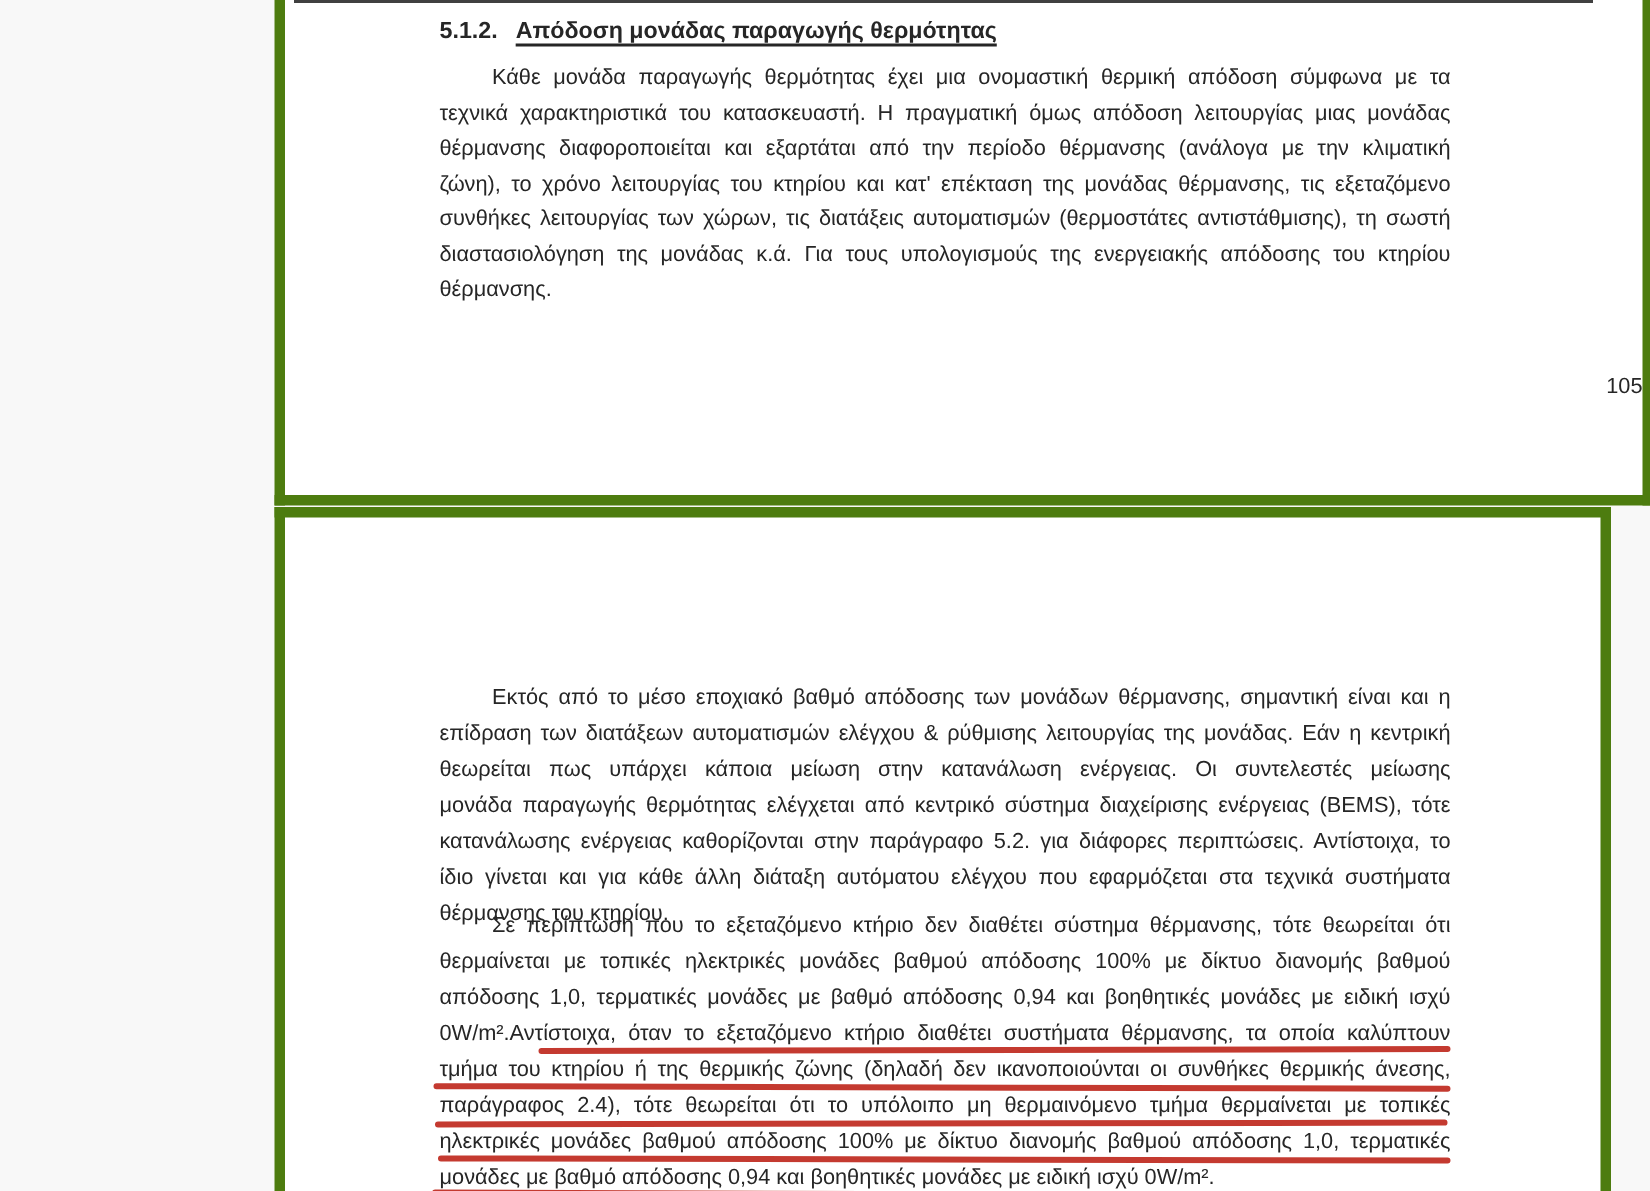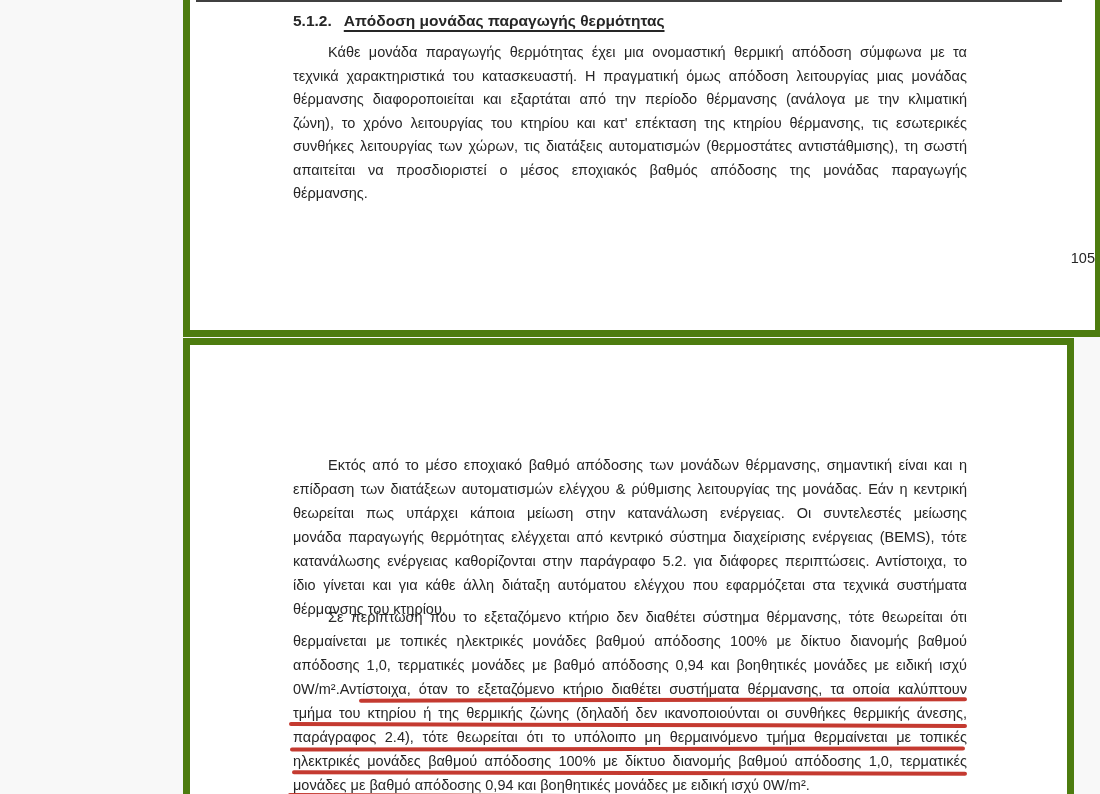--- a/index.html
+++ b/index.html
@@ -73,23 +73,23 @@
     <div class="top-rule"></div>
 
     <div class="heading">
       <span class="h-num">5.1.2.</span><span class="h-text">Απόδοση μονάδας παραγωγής θερμότητας</span>
     </div>
 
     <div class="textcol indent-first" style="top:41px;">
         <div class="line">Κάθε μονάδα παραγωγής θερμότητας έχει μια ονομαστική θερμική απόδοση σύμφωνα με τα</div>
         <div class="line">τεχνικά χαρακτηριστικά του κατασκευαστή. Η πραγματική όμως απόδοση λειτουργίας μιας μονάδας</div>
         <div class="line">θέρμανσης διαφοροποιείται και εξαρτάται από την περίοδο θέρμανσης (ανάλογα με την κλιματική</div>
-        <div class="line">ζώνη), το χρόνο λειτουργίας του κτηρίου και κατ' επέκταση της κτηρίου θέρμανσης, τις εσωτερικές</div>
+        <div class="line">ζώνη), το χρόνο λειτουργίας του κτηρίου και κατ' επέκταση της μονάδας θέρμανσης, τις εξεταζόμενο</div>
         <div class="line">συνθήκες λειτουργίας των χώρων, τις διατάξεις αυτοματισμών (θερμοστάτες αντιστάθμισης), τη σωστή</div>
-        <div class="line">απαιτείται να προσδιοριστεί ο μέσος εποχιακός βαθμός απόδοσης της μονάδας παραγωγής</div>
+        <div class="line">διαστασιολόγηση της μονάδας κ.ά. Για τους υπολογισμούς της ενεργειακής απόδοσης του κτηρίου</div>
         <div class="line last">θέρμανσης.</div>
       </div>
 
     <div class="page-number">105</div>
   </div>
 
   <div class="page page-2">
 
     <div class="textcol p2col indent-first" style="top:108px;">
         <div class="line">Εκτός από το μέσο εποχιακό βαθμό απόδοσης των μονάδων θέρμανσης, σημαντική είναι και η</div>

